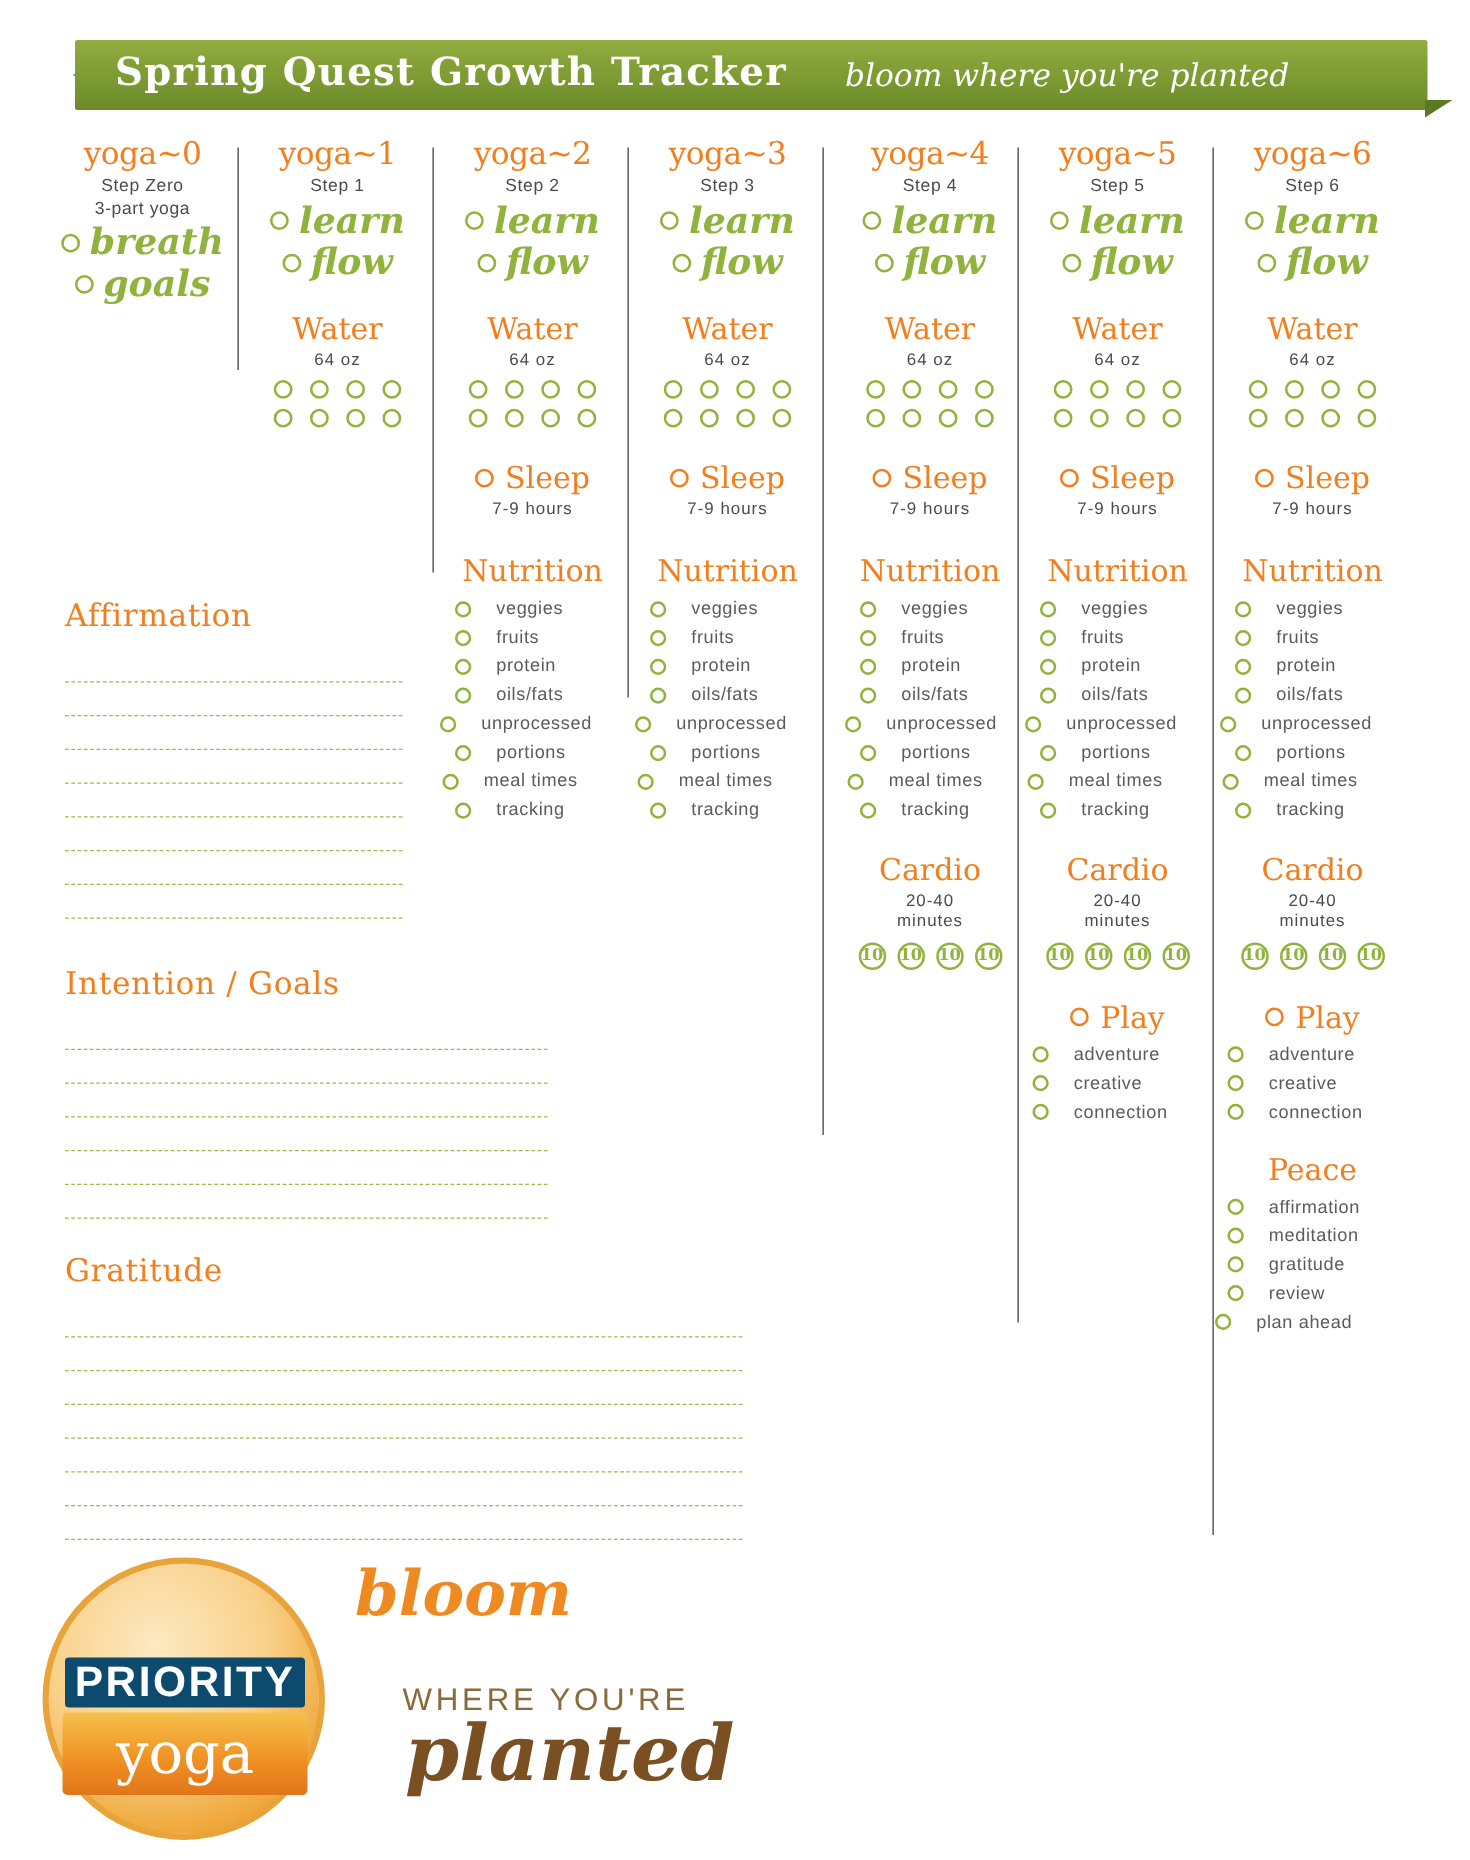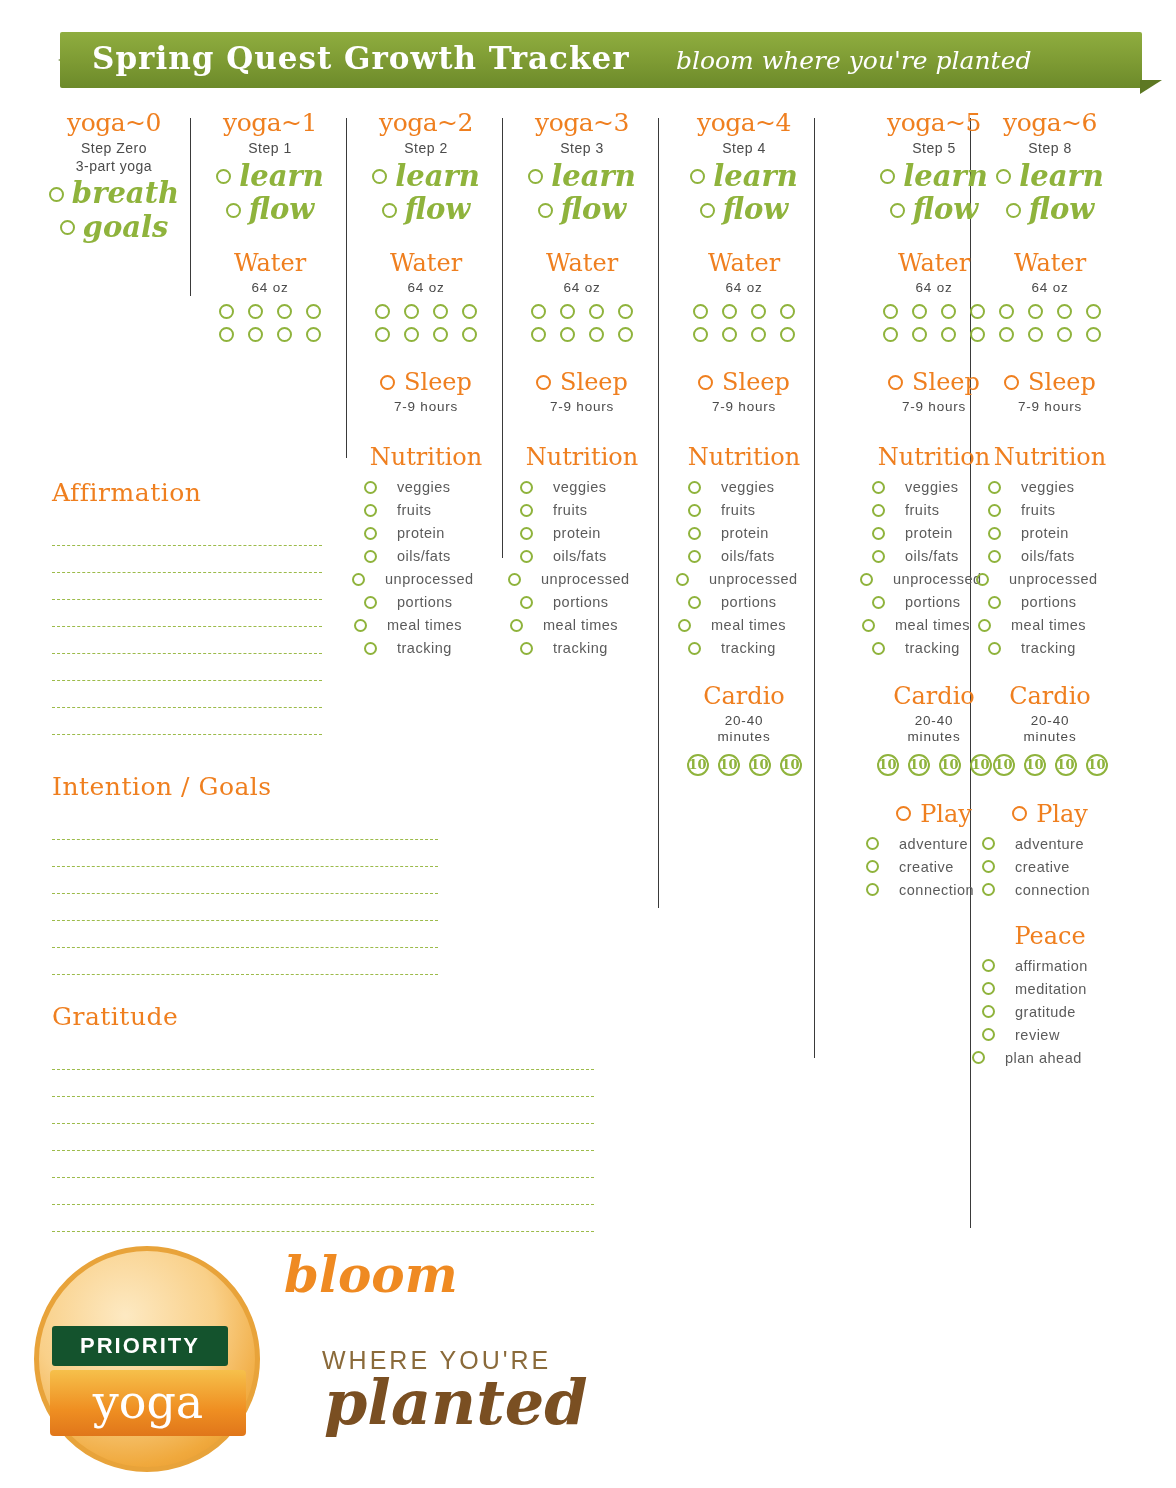--- a/index.html
+++ b/index.html
@@ -66,21 +66,21 @@
     position: absolute;
     top: 110px;
     width: 156px;
     text-align: center;
   }
   .col-0 { left: 36px; }
   .col-1 { left: 192px; }
   .col-2 { left: 348px; }
   .col-3 { left: 504px; }
   .col-4 { left: 660px; padding-left: 12px; }
-  .col-5 { left: 816px; margin-left: 40px; }
+  .col-5 { left: 816px; }
   .col-6 { left: 972px; }
 
   .vline {
     position: absolute;
     width: 1px;
     background: #3a3a3a;
   }
 
   .day-title {
     font-family: "DejaVu Serif", serif;
@@ -203,27 +203,27 @@
   .logo-wrap { position: absolute; left: 34px; top: 1238px; width: 540px; height: 230px; }
   .logo-circle {
     position: absolute; left: 0; top: 8px;
     width: 226px; height: 226px;
     border-radius: 50%;
     background: radial-gradient(circle at 40% 30%, #fde9c2 0%, #f9d089 45%, #f0a93d 75%, #e08a22 100%);
     border: 5px solid #e8a33a;
   }
   .logo-priority {
     position: absolute; left: 18px; top: 88px;
-    width: 176px; height: 40px;
-    background: #14532d;
+    width: 192px; height: 40px;
+    background: #0c4a6e;
     border-radius: 3px;
     color: #ffffff;
     font-family: "Liberation Sans", sans-serif;
     font-weight: bold;
-    font-size: 22px;
+    font-size: 34px;
     letter-spacing: 2px;
     text-align: center;
     line-height: 40px;
   }
   .logo-yoga {
     position: absolute; left: 16px; top: 132px;
     width: 196px; height: 66px;
     background: linear-gradient(to bottom, #f6c04b 0%, #ef8f22 60%, #e0761a 100%);
     border-radius: 4px;
     color: #ffffff;
@@ -654,21 +654,21 @@
       <div class="chk left" style="padding-left:10px;">
           <span class="ring ring-sm"></span>
           <span>connection</span>
         </div>
     </div>
   </div>
 </div>
 
 <div class="col col-6">
   <div class="day-title">yoga~6</div>
-  <div class="day-step">Step 8</div>
+  <div class="day-step">Step 6</div>
   <div class="script-row">
     <span class="ring"></span>
     <span class="script">learn</span>
   </div>
   <div class="script-row">
     <span class="ring"></span>
     <span class="script">flow</span>
   </div>
   <div style="margin-top:24px;">
     <div class="sect-head">Water</div>

